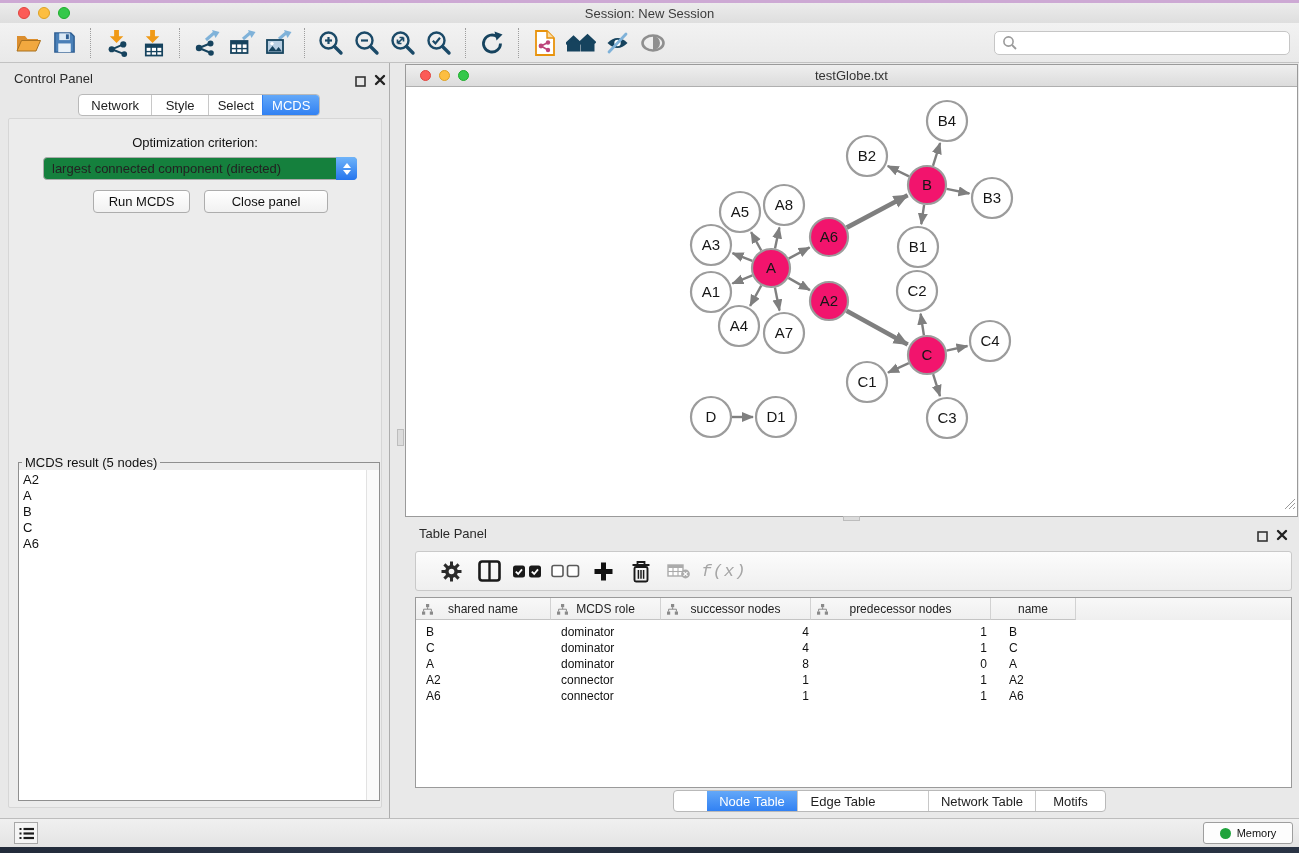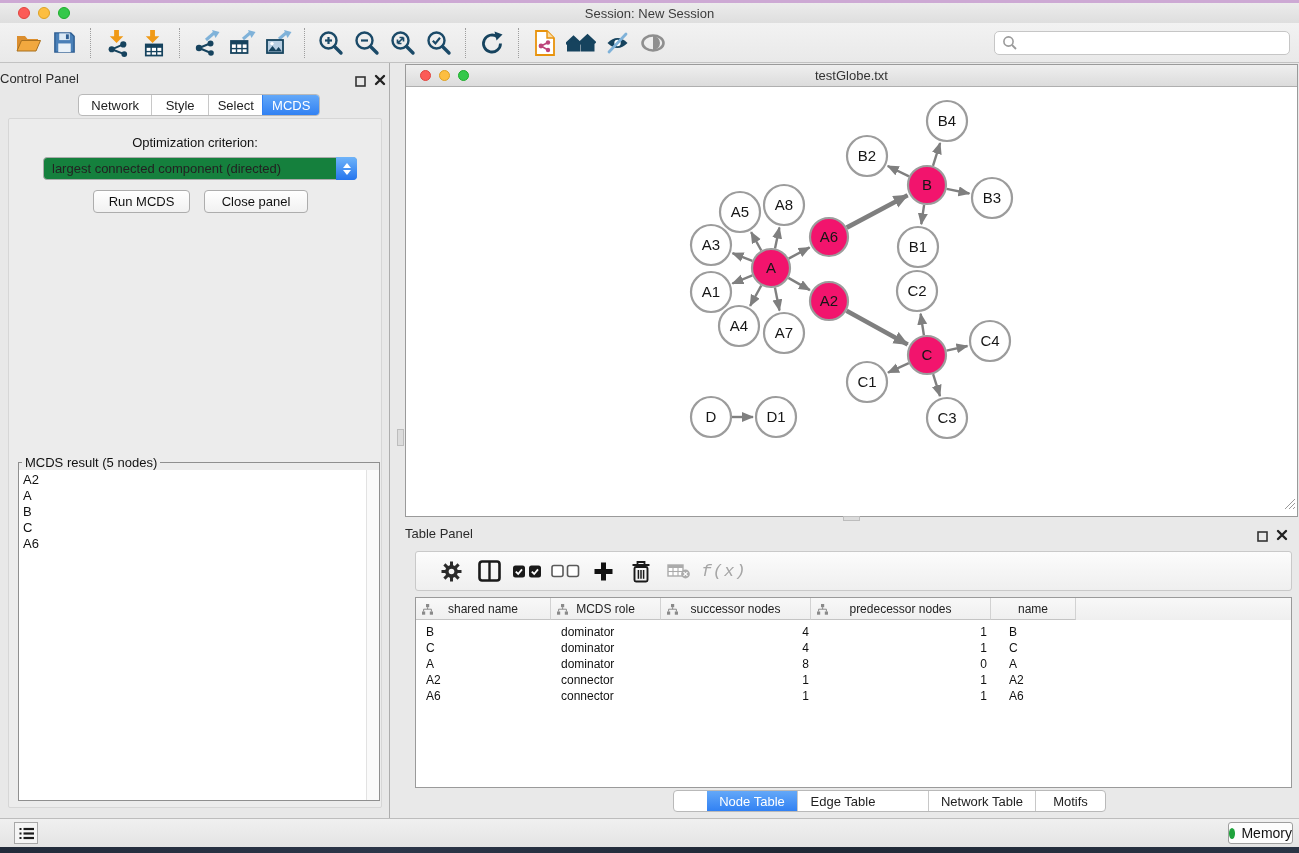--- a/index.html
+++ b/index.html
@@ -18,42 +18,42 @@
   #titlebar .title { width:100%; text-align:center; font-size:13px; color:#3C3C3C; }
 
   #main-toolbar { position:absolute; left:0; top:23px; width:1299px; height:40px; background:linear-gradient(#F2F2F2,#E9E9E9); border-bottom:1px solid #C2C2C2; display:flex; align-items:center; padding-left:10px; }
   .tool-btn { width:36px; height:34px; display:flex; align-items:center; justify-content:center; }
   .tool-sep { width:1px; height:30px; border-left:1px dotted #9E9E9E; margin:0 8px; }
   #toolbar-search { margin-left:auto; margin-right:9px; width:296px; height:24px; background:#fff; border:1px solid #C6C6C6; border-radius:5px; display:flex; align-items:center; padding-left:7px; }
   #toolbar-search input { border:none; outline:none; flex:1; height:20px; font-size:13px; font-family:"Liberation Sans",sans-serif; background:transparent; }
 
   
   #control-panel { position:absolute; left:0; top:63px; width:390px; height:755px; background:#E8E8E8; border-right:1px solid #ADADAD; }
-  .panel-header-title { position:absolute; left:0; top:8px; font-size:13px; color:#2B2B2B; }
+  .panel-header-title { position:absolute; left:14px; top:8px; font-size:13px; color:#2B2B2B; }
   .panel-float { position:absolute; top:10px; }
   .panel-close { position:absolute; top:9px; }
   #control-panel .panel-float { left:355px; }
   #control-panel .panel-close { left:374px; }
 
   .seg-tabs { display:flex; background:#fff; border:1px solid #B9B9B9; border-radius:4px; overflow:hidden; height:22px; font-size:13px; color:#222; }
   .seg { display:flex; align-items:center; justify-content:center; border-left:1px solid #C8C8C8; white-space:nowrap; }
   .seg:first-child { border-left:none; }
   .seg.selected { background:linear-gradient(#63A8F8,#3181F3); color:#fff; border-left-color:#3181F3; }
 
   #ctrl-tabs { position:absolute; left:78px; top:31px; width:242px; }
   #ctrl-inner { position:absolute; left:8px; top:55px; width:374px; height:690px; background:#ECECEC; border:1px solid #D6D6D6; border-radius:2px; }
   #opt-label { position:absolute; left:0; top:16px; width:100%; text-align:center; font-size:13px; color:#111; }
   #criterion-select { position:absolute; left:34px; top:38px; width:314px; height:23px; background:#15803d; border:1px solid #ABABAB; border-radius:4px; display:flex; align-items:center; }
   #criterion-select .val { flex:1; font-size:13px; padding-left:8px; white-space:nowrap; overflow:hidden; }
   #criterion-select .stepper { width:21px; height:23px; margin:-1px -1px -1px 0; background:linear-gradient(#6FB4F9,#2575EE); border-radius:0 4px 4px 0; display:flex; flex-direction:column; align-items:center; justify-content:center; gap:2px; }
   .tri-up { width:0; height:0; border-left:4px solid transparent; border-right:4px solid transparent; border-bottom:5px solid #fff; }
   .tri-down { width:0; height:0; border-left:4px solid transparent; border-right:4px solid transparent; border-top:5px solid #fff; }
   .push-btn { position:absolute; top:71px; height:23px; background:linear-gradient(#FFFFFF,#F1F1F1); border:1px solid #ADADAD; border-radius:4px; font-size:13px; color:#111; display:flex; align-items:center; justify-content:center; }
   #run-btn { left:84px; width:97px; }
-  #closepanel-btn { left:195px; width:104px; }
+  #closepanel-btn { left:195px; width:124px; }
 
   #result-fieldset { position:absolute; left:9px; top:336px; width:362px; height:346px; border:1px solid #8F8F8F; background:transparent; }
   #result-fieldset legend { margin-left:3px; padding:0 3px; font-size:13px; color:#111; }
   #result-list-area { position:relative; width:100%; height:100%; background:#fff; }
   #result-scroll { position:absolute; right:0; top:0; width:13px; height:100%; background:#FAFAFA; border-left:1px solid #E2E2E2; }
   .result-item { font-size:13px; color:#111; line-height:16px; padding-left:4px; }
   #result-items { padding-top:2px; }
 
   
   #network-window { position:absolute; left:405px; top:64px; width:893px; height:453px; border:1px solid #9A9A9A; background:#fff; }
@@ -85,21 +85,21 @@
   .td.c0 { padding-left:10px; }
   .td.c1 { padding-left:10px; }
   .td.c2 { text-align:right; padding-right:2px; }
   .td.c3 { text-align:right; padding-right:4px; }
   .td.c4 { padding-left:18px; }
   #table-tabs { position:absolute; left:268px; top:270px; }
 
   
   #status-bar { position:absolute; left:0; top:818px; width:1299px; height:29px; background:linear-gradient(#F0F0F0,#E4E4E4); border-top:1px solid #BDBDBD; }
   #list-btn { position:absolute; left:14px; top:3px; width:24px; height:22px; background:#F5F5F5; border:1px solid #A8A8A8; display:flex; align-items:center; justify-content:center; }
-  #memory-btn { position:absolute; right:6px; top:3px; width:65px; height:22px; background:#FDFDFD; border:1px solid #9E9E9E; border-radius:3px; display:flex; align-items:center; justify-content:center; gap:6px; font-size:14px; color:#111; }
+  #memory-btn { position:absolute; right:6px; top:3px; width:90px; height:22px; background:#FDFDFD; border:1px solid #9E9E9E; border-radius:3px; display:flex; align-items:center; justify-content:center; gap:6px; font-size:11px; color:#111; }
   #memory-dot { width:11px; height:11px; border-radius:50%; }
   #bottom-strip { position:absolute; left:0; top:847px; width:1299px; height:6px; background:linear-gradient(90deg,#222B3A,#2C3649 30%,#1F2835 60%,#2A3445); }
 </style>
 </head>
 <body>
 
 <div id="top-accent"></div>
 
 <div id="titlebar">
   <div class="lights">

